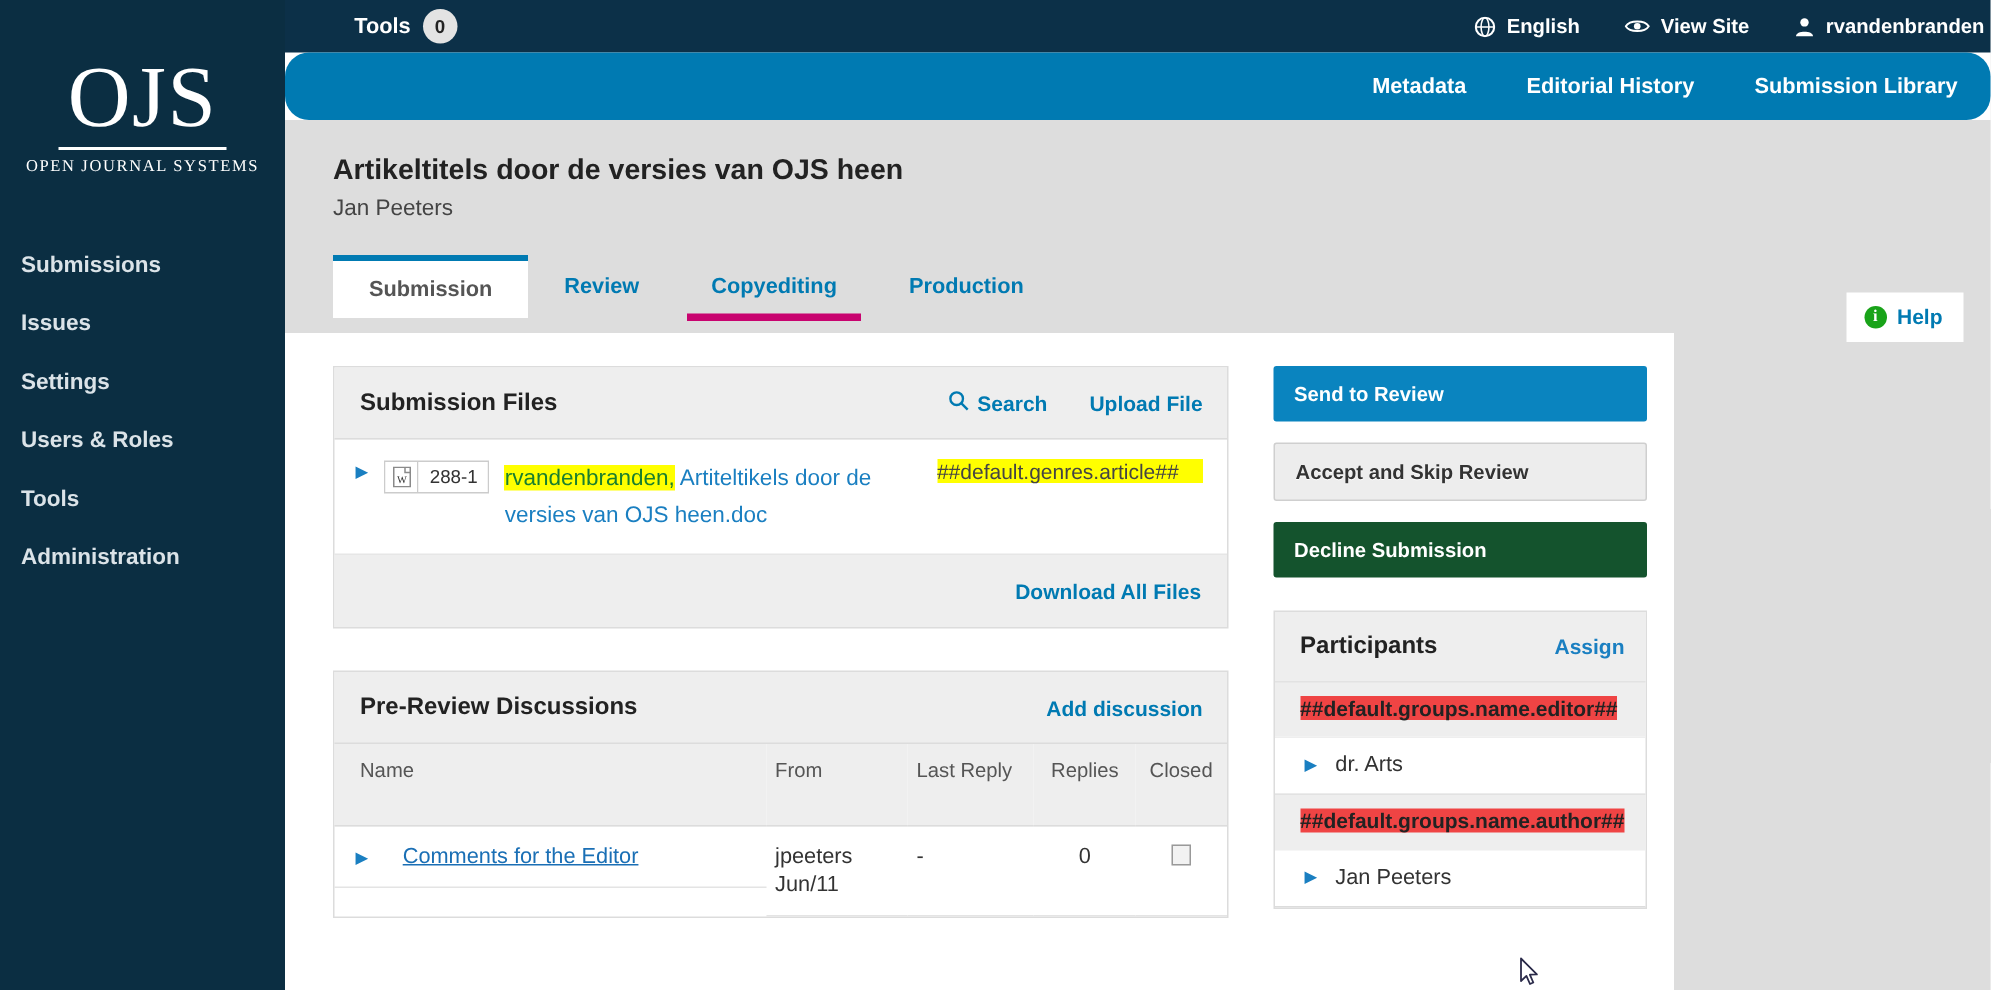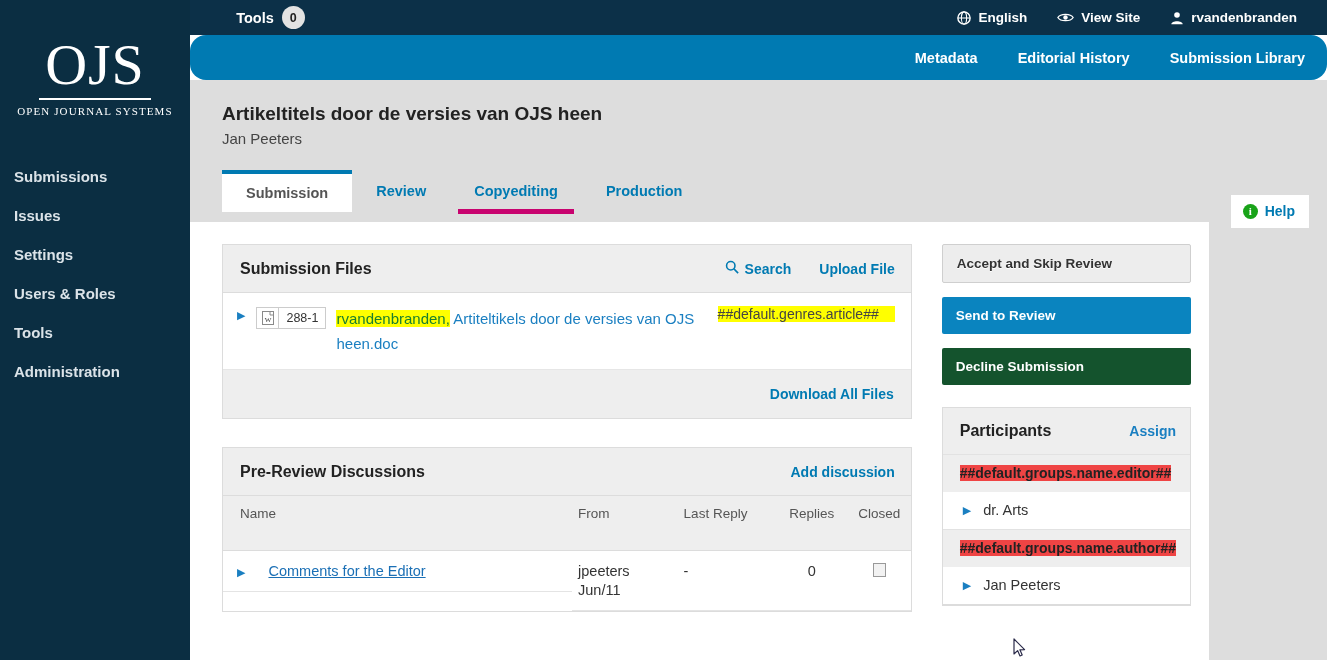--- a/index.html
+++ b/index.html
@@ -33,21 +33,21 @@
   }
   .tasks-label { font-size: 14.5px; font-weight: bold; color: #fff; }
   .tasks-badge {
     width: 23px; height: 23px; border-radius: 50%;
     background: #e3e3e3; color: #222;
     font-size: 12.5px; font-weight: bold;
     display: flex; align-items: center; justify-content: center;
   }
   .top-right {
     margin-left: auto; display: flex; align-items: center;
-    gap: 30px; padding-right: 30px;
+    gap: 30px; padding-right: 4px;
   }
   .top-right-item {
     display: flex; align-items: center; gap: 7px;
     font-size: 13.5px; font-weight: bold; color: #ffffff;
     white-space: nowrap;
   }
   .ti-icon { display:flex; align-items:center; color:#fff; }
 
   
   .sidebar {
@@ -160,21 +160,21 @@
     color: #fff; font-size: 11px; font-weight: bold;
     font-family: "Liberation Serif", serif;
     display: flex; align-items: center; justify-content: center;
     line-height: 1;
   }
   .help-label { font-size: 14px; font-weight: bold; color: #007ab2; }
 
   
   .canvas {
     position: absolute; top: 142px; left: 0;
-    width: 1019px; height: 438px;
+    width: 926px; height: 438px;
     background: #ffffff;
   }
 
   .content-cols {
     display: flex; gap: 0;
     padding: 22px 18px 0 32px;
   }
   .col-main { width: 775px; }
   .col-side { width: 272px; margin-left: 30px; }
 
@@ -495,22 +495,22 @@
                 <td class="c">
                   <span class="cbox"></span>
                 </td>
               </tr>
             </tbody>
           </table>
         </div>
       </div>
 
       <div class="col-side">
+        <button class="act-btn act-primary">Send to Review</button>
         <button class="act-btn act-default">Accept and Skip Review</button>
-        <button class="act-btn act-primary">Send to Review</button>
         <button class="act-btn act-danger">Decline Submission</button>
 
         <div class="part-panel">
           <div class="part-head">
             <div class="part-title">Participants</div>
             <div class="part-assign">Assign</div>
           </div>
 
           <div class="part-group">
             <span>##default.groups.name.editor##</span>

